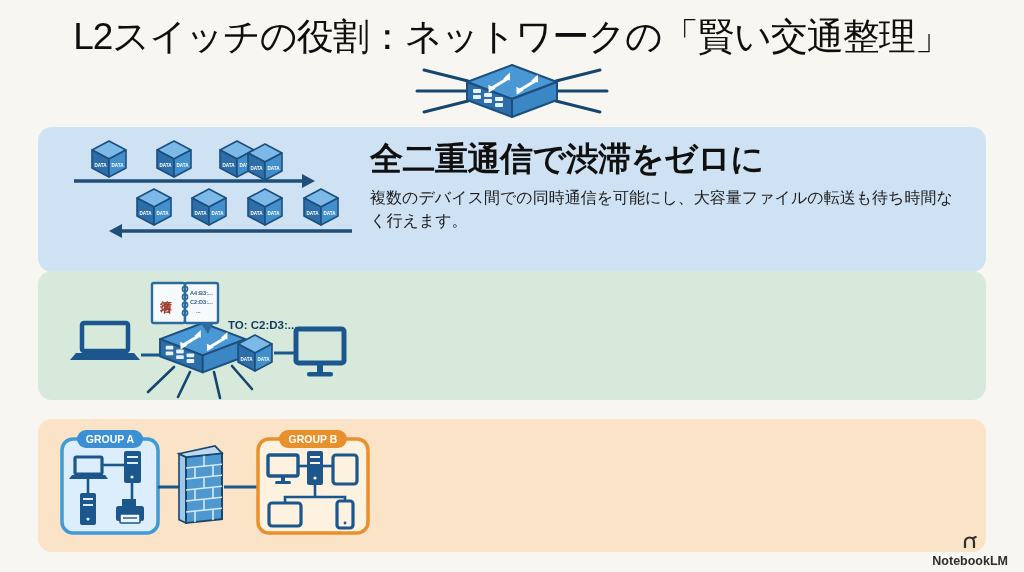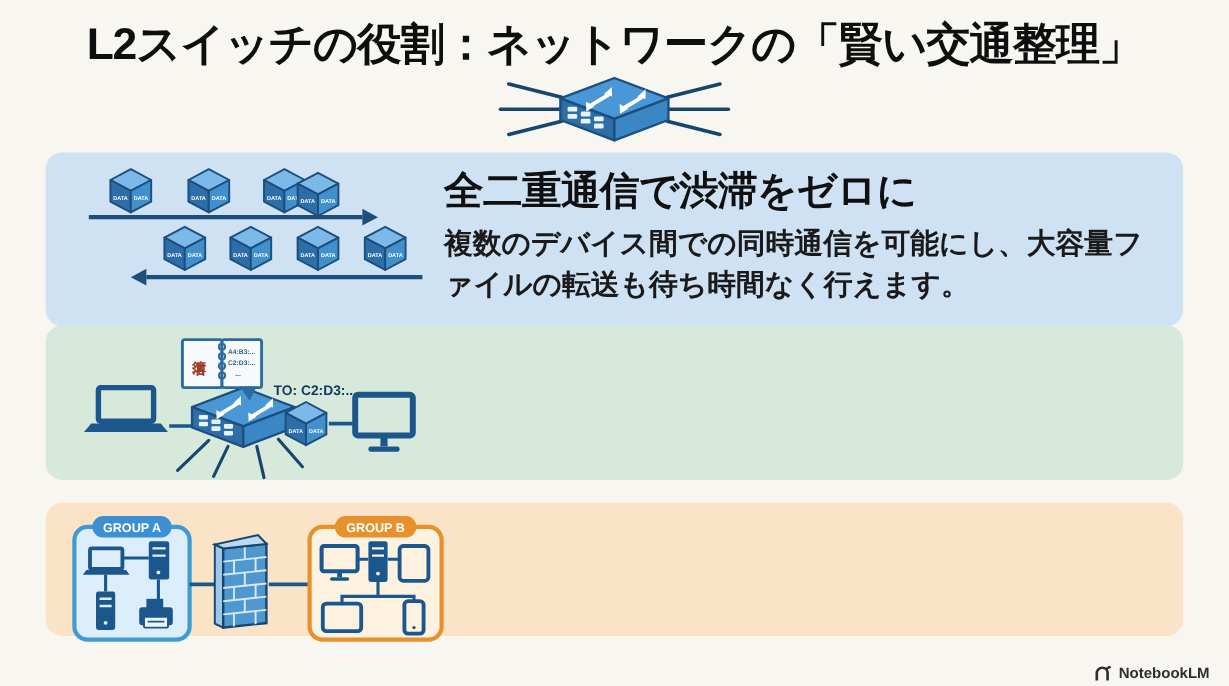--- a/index.html
+++ b/index.html
@@ -3,40 +3,40 @@
 <meta charset="utf-8">
 <style>
   html,body{margin:0;padding:0;}
   body{
     width:1024px;height:572px;position:relative;overflow:hidden;
     background:#f8f6f1;
     font-family:"Liberation Sans","DejaVu Sans",sans-serif;
   }
   .title{
     position:absolute;top:12px;left:0;width:1024px;text-align:center;
-    font-size:37px;font-weight:700;color:#0e0e0e;letter-spacing:-1px;margin:0;
+    font-size:37px;font-weight:400;color:#0e0e0e;letter-spacing:-1px;margin:0;
   }
   .top-switch{position:absolute;top:58px;left:412px;}
   .panel{
     position:absolute;left:38px;width:948px;border-radius:14px;
   }
   .panel-1{top:127px;height:145px;background:#cfe2f4;}
   .panel-2{top:271px;height:129px;background:#d6e9da;}
-  .panel-3{top:419px;height:111px;background:#fae3c6;}
+  .panel-3{top:419px;height:133px;background:#fae3c6;}
   .illus{position:absolute;left:14px;top:0;}
   .panel-text{position:absolute;left:332px;top:10px;right:18px;}
   .panel-heading{
     margin:0 0 5px 0;font-size:33px;font-weight:900;color:#101010;letter-spacing:-0.5px;
   }
   .panel-body{
-    margin:0;font-size:24px;font-weight:700;color:#1a1a1a;line-height:1.42;max-width:600px;
+    margin:0;font-size:16px;font-weight:400;color:#1a1a1a;line-height:1.42;max-width:600px;
   }
   .footer{
     position:absolute;right:16px;bottom:4px;display:flex;align-items:center;gap:5px;
-    font-size:12.5px;font-weight:600;color:#2e2e2e;
+    font-size:12.5px;font-weight:600;color:#2e2e2e;flex-direction:column;
   }
   svg text{font-family:"Liberation Sans","DejaVu Sans",sans-serif;}
   .vert{writing-mode:vertical-rl;}
 </style>
 </head>
 <body>
 
 <svg width="0" height="0" style="position:absolute" aria-hidden="true">
   <defs>
     <g id="cube">

